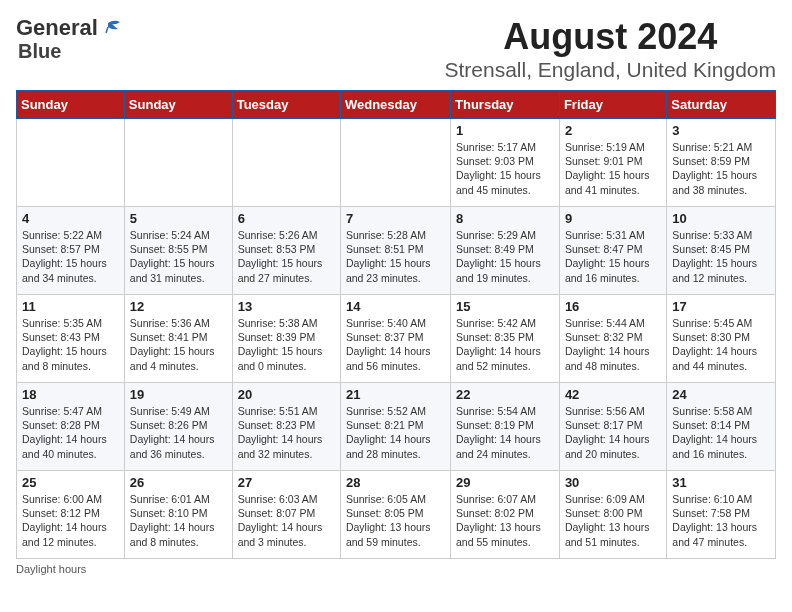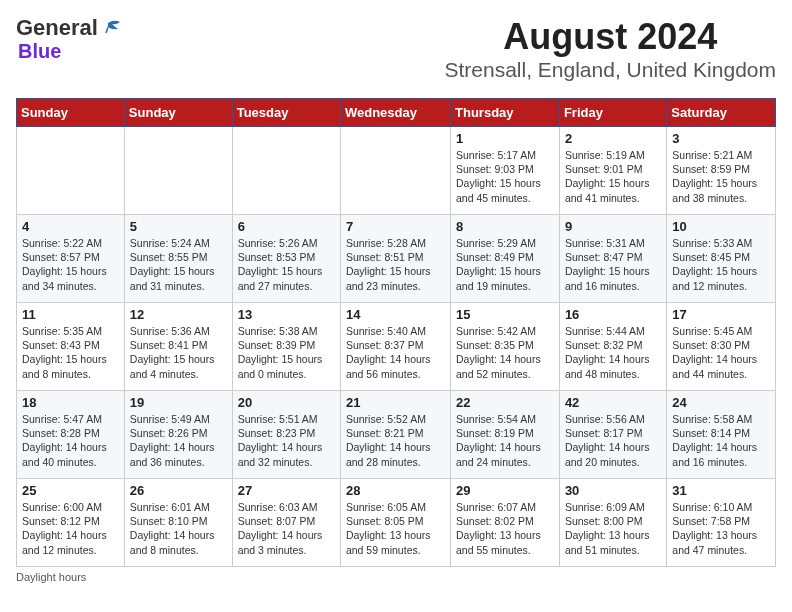--- a/index.html
+++ b/index.html
@@ -7,34 +7,34 @@
       font-family: Arial, sans-serif;
       background: #fff;
       width: 792px;
       min-height: 612px;
       padding: 16px;
     }
     .header-area {
       display: flex;
       justify-content: space-between;
       align-items: flex-start;
-      margin-bottom: 16px;
+      margin-bottom: 8px;
     }
     .logo-area {
       display: flex;
       flex-direction: column;
       align-items: flex-start;
     }
     .logo-text {
       font-size: 22px;
       font-weight: bold;
       line-height: 1.1;
     }
     .logo-general { color: #333; }
-    .logo-blue { color: #6d28d9; }
+    .logo-blue { color: #404040; }
     .title-area {
       text-align: center;
     }
     .main-title {
       font-size: 36px;
       font-weight: bold;
       color: #222;
     }
     .subtitle {
       font-size: 21px;

